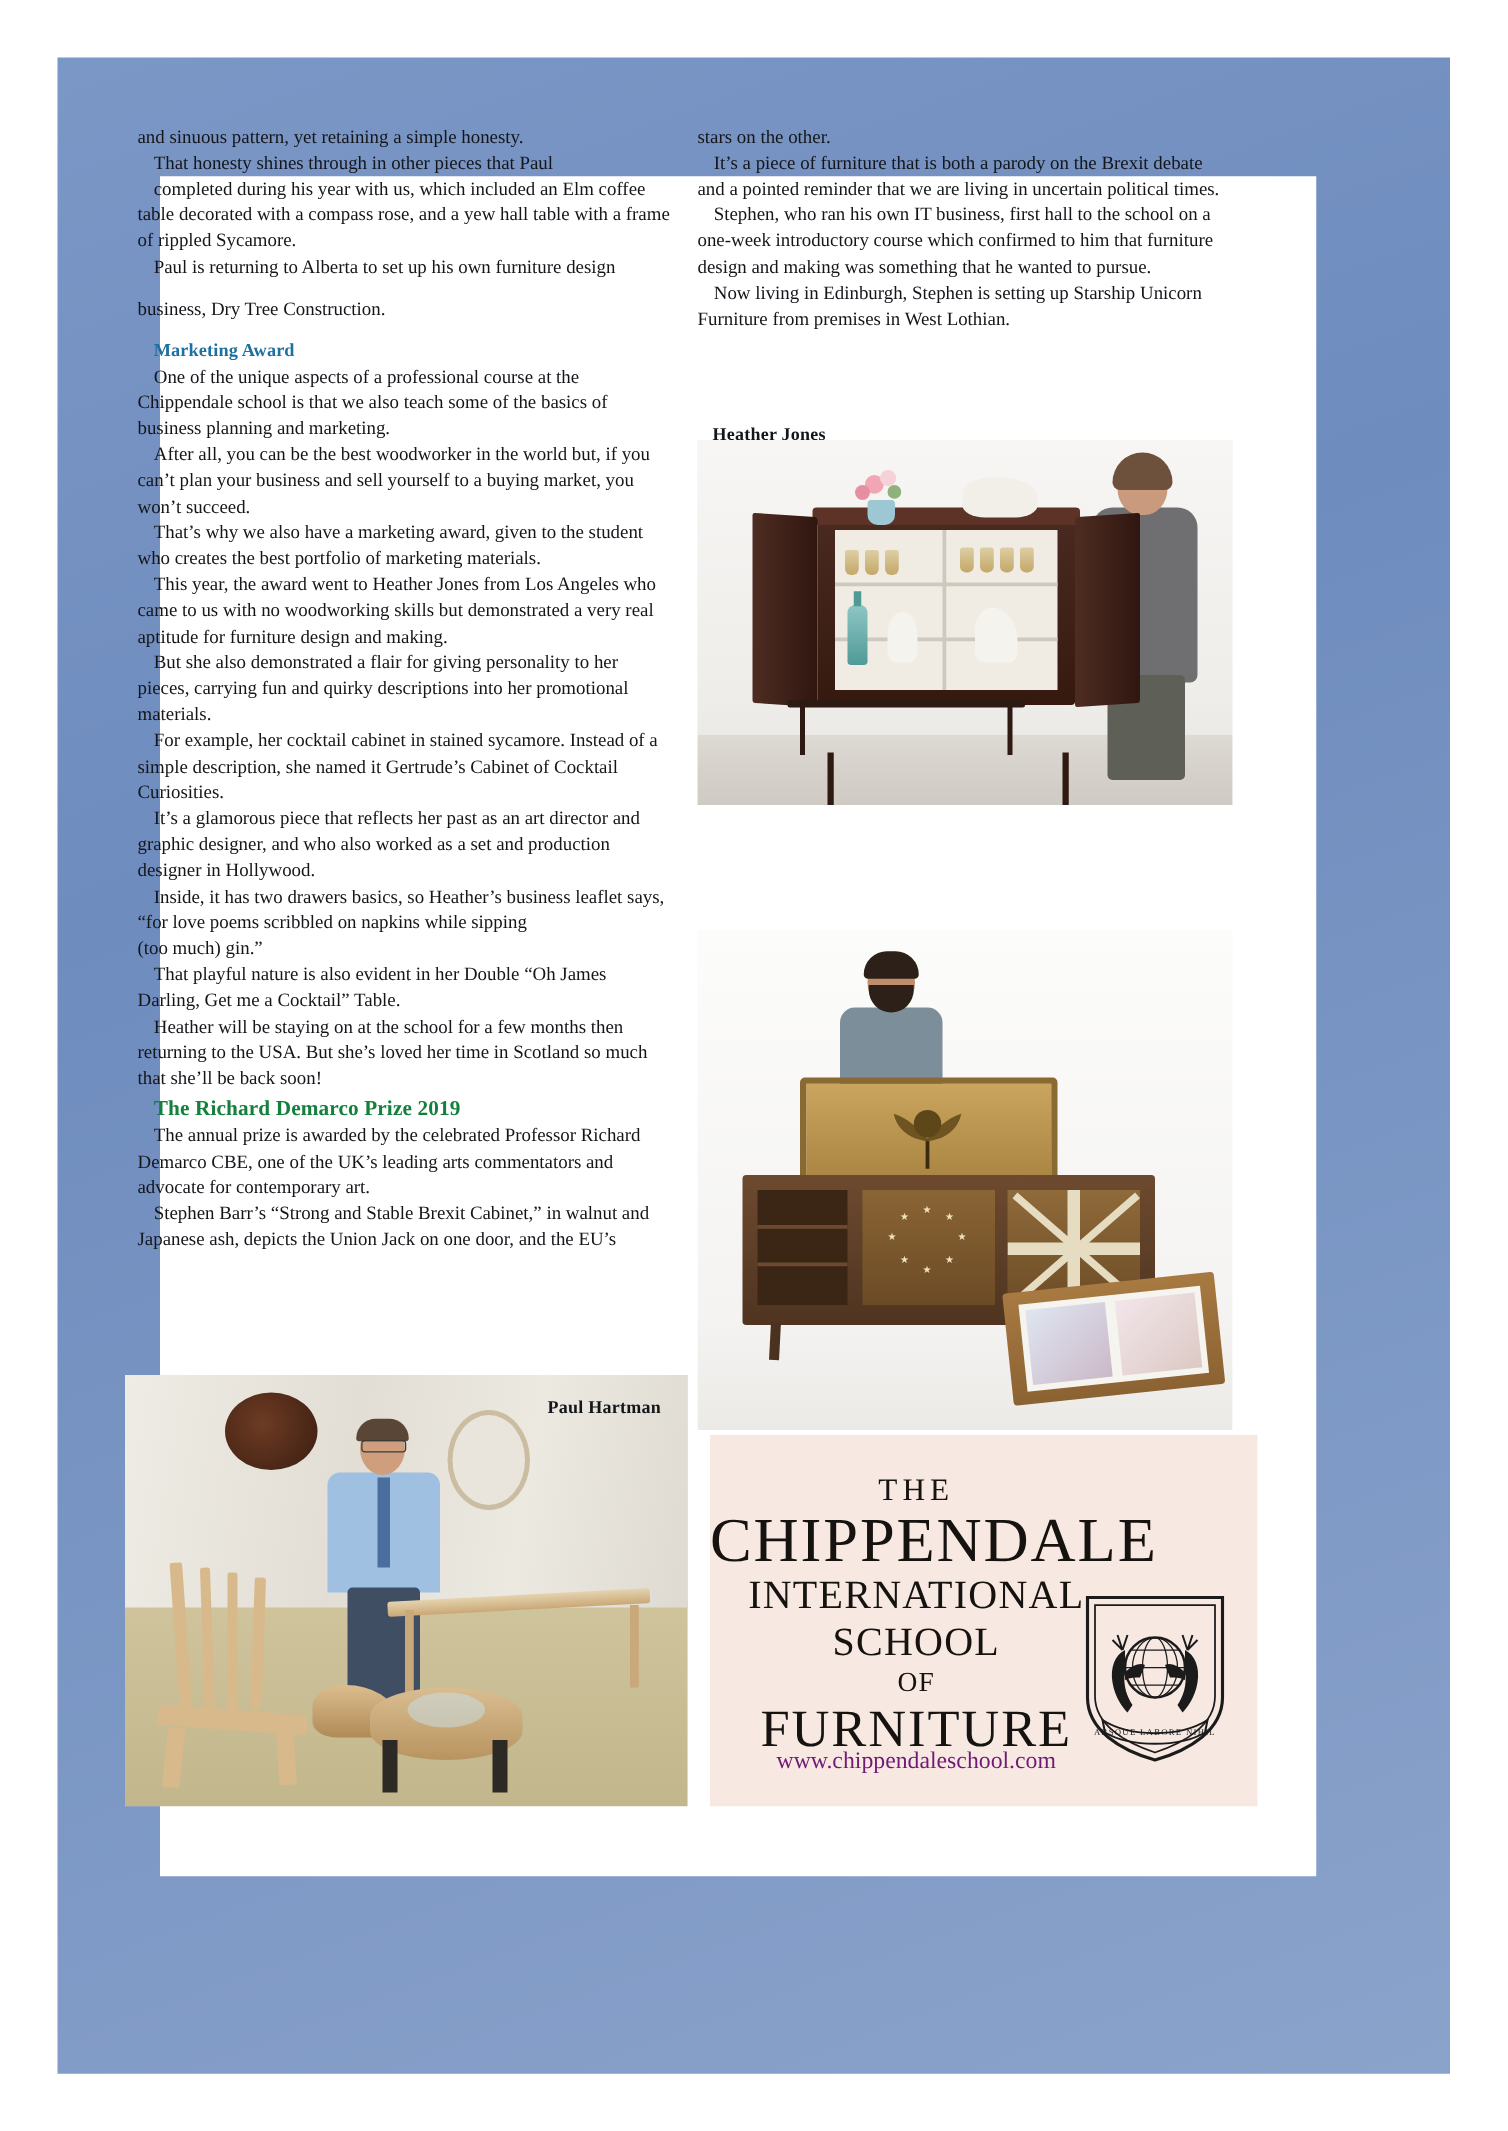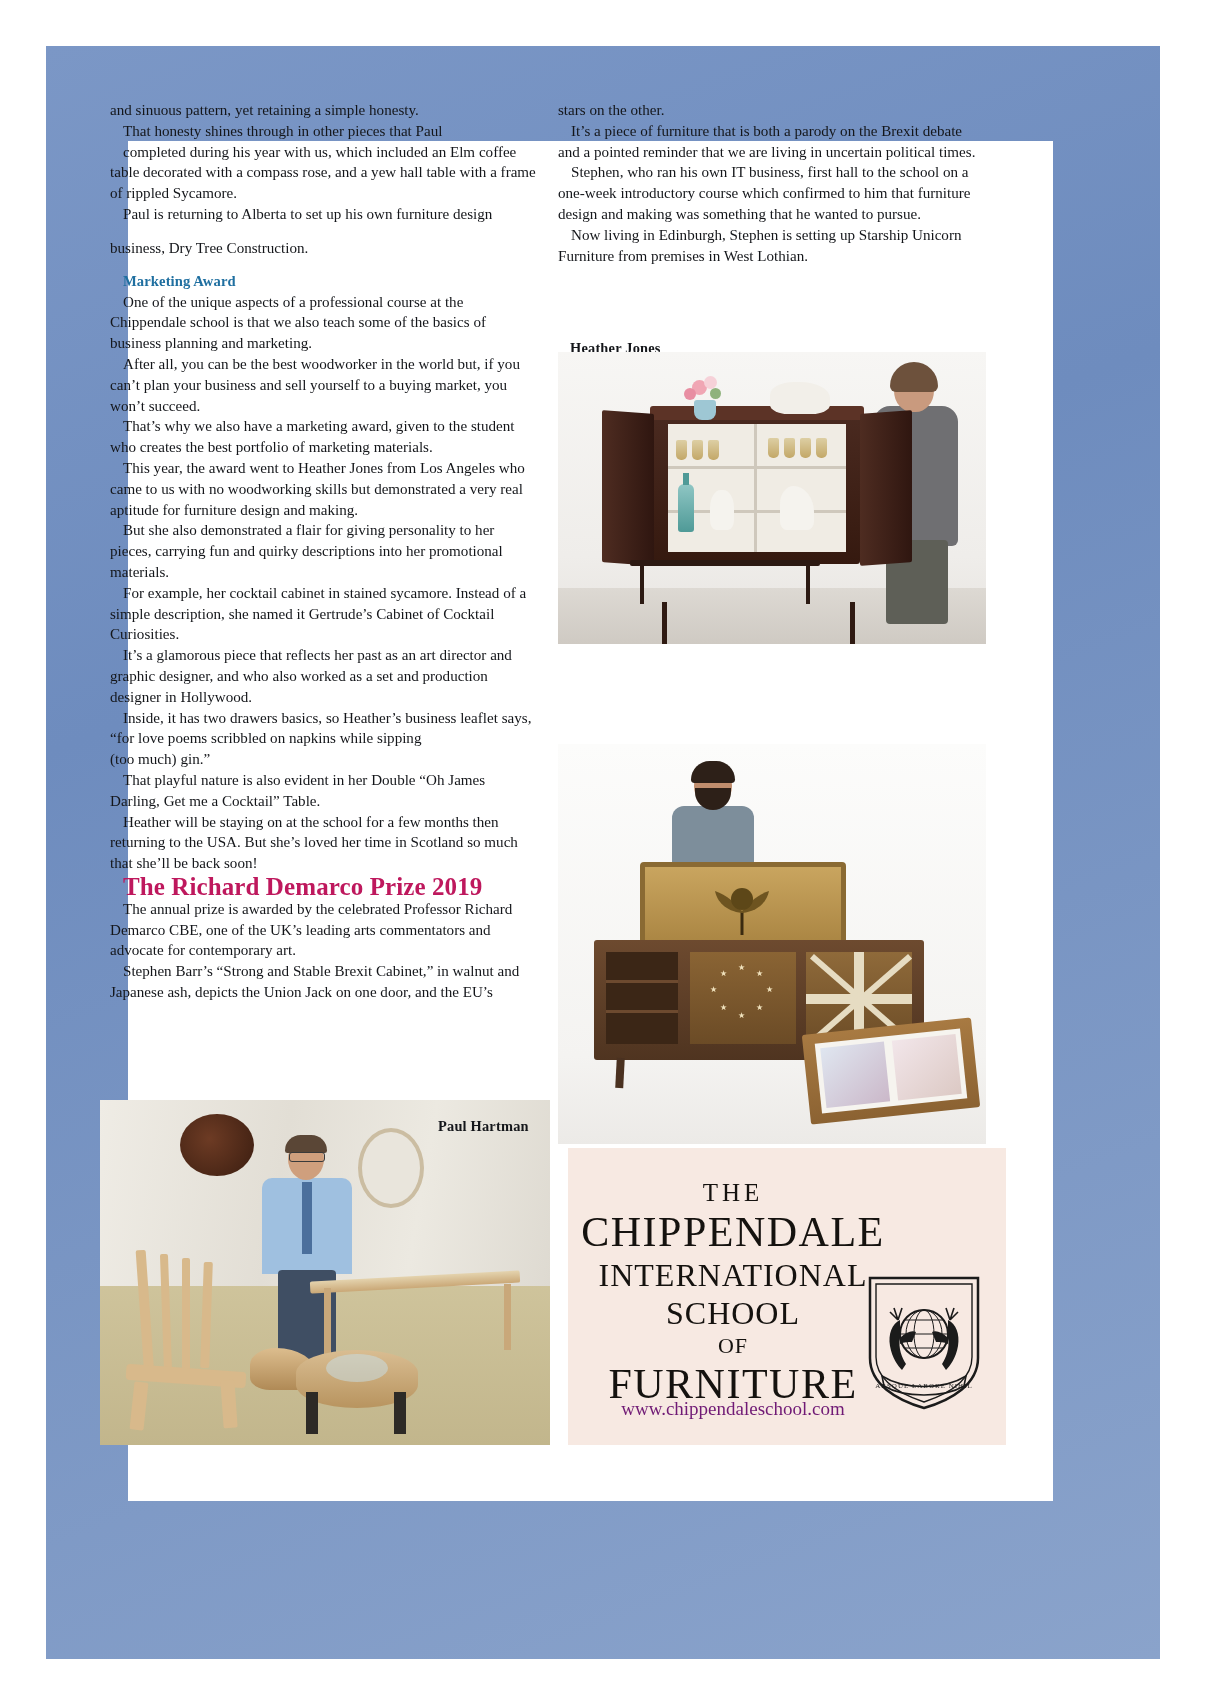--- a/index.html
+++ b/index.html
@@ -41,23 +41,23 @@
     color:#1f6fa0;
     font-weight:bold;
     font-size:14.6px;
     line-height:21px;
     text-indent:13px;
     letter-spacing:.1px;
   }
   .sechead{
     margin:0;
     margin-top:8px;
-    color:#be185d;
+    color:#15803d;
     font-weight:bold;
-    font-size:25px;
+    font-size:17px;
     line-height:25px;
     text-indent:0;
     letter-spacing:.1px;
   }
   
   .photo{position:absolute;overflow:hidden;}
   .caption{
     position:absolute;
     font-family:"Liberation Serif", serif;
     font-weight:bold;
@@ -146,21 +146,21 @@
   #ad-chippendale{
     position:absolute;left:568px;top:1148px;width:438px;height:297px;
     background:#f7e9e2;
   }
   .ad-text{
     position:absolute;left:0;top:30px;width:330px;
     text-align:center;color:#15120f;
     font-family:"Liberation Serif", serif;
   }
   .ad-the{font-size:25px;letter-spacing:4px;line-height:30px;}
-  .ad-chip{font-size:42px;letter-spacing:1.5px;line-height:48px;}
+  .ad-chip{font-size:50px;letter-spacing:1.5px;line-height:48px;}
   .ad-intl{font-size:32px;letter-spacing:1px;line-height:38px;}
   .ad-school{font-size:32px;letter-spacing:1px;line-height:38px;}
   .ad-of{font-size:22px;letter-spacing:1px;line-height:28px;}
   .ad-furn{font-size:42px;letter-spacing:1.5px;line-height:48px;}
   .ad-url{
     position:absolute;left:0;top:250px;width:330px;text-align:center;
     font-size:19px;color:#701a75;
   }
   
   #ad-crest{position:absolute;right:18px;top:124px;width:128px;height:140px;}

